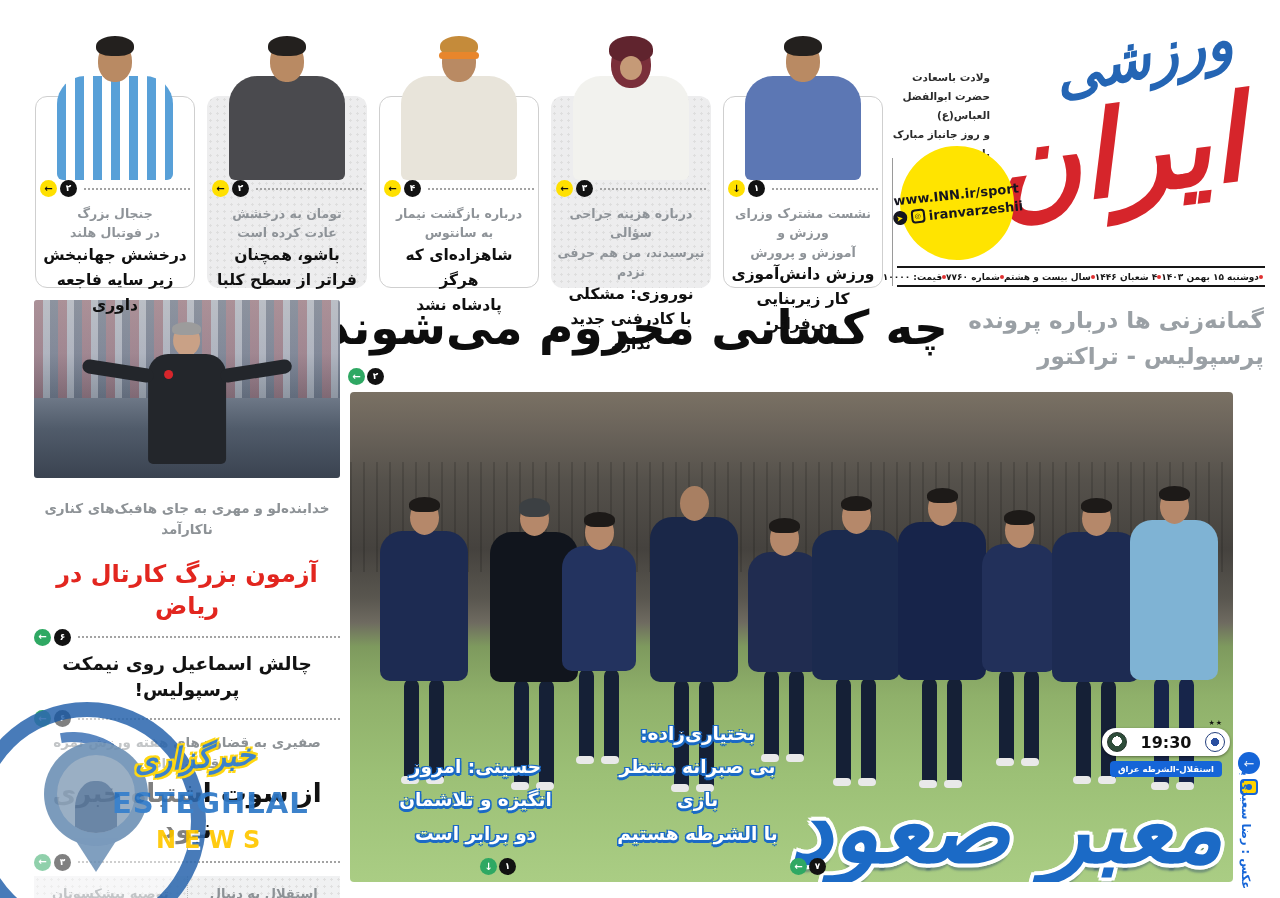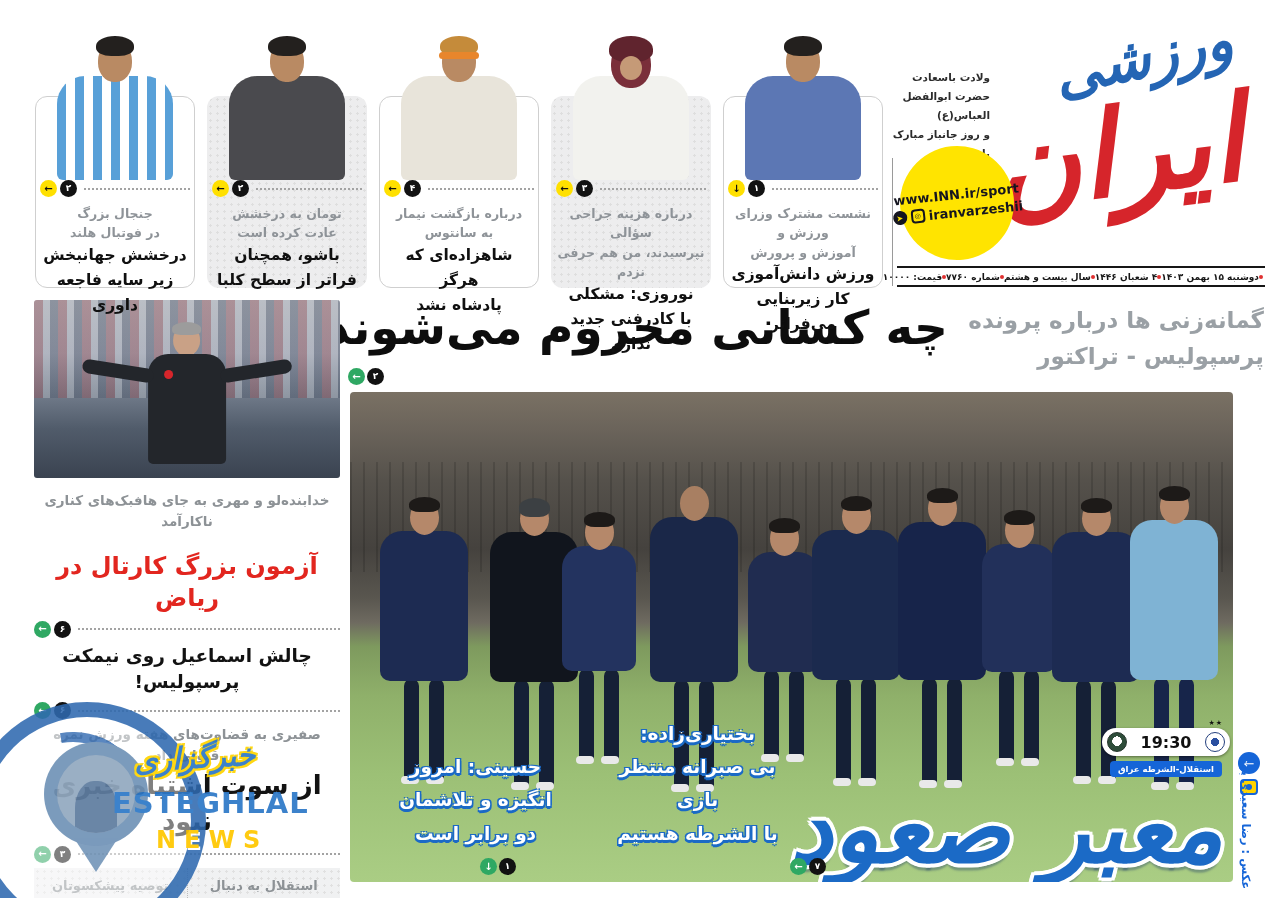--- a/index.html
+++ b/index.html
@@ -348,21 +348,21 @@
       <div class="crowd"></div>
       <div class="coach">
         <div class="head"></div>
         <div class="body">
             <div class="arm l"></div>
             <div class="arm r"></div>
           </div>
       </div>
     </div>
 
-    <div class="kicker-sm" style="margin-top:12px;">خدابنده‌لو و مهری به جای هافبک‌های کناری ناکارآمد</div>
+    <div class="kicker-sm" style="margin-top:20px;">خدابنده‌لو و مهری به جای هافبک‌های کناری ناکارآمد</div>
     <div class="headline-red">آزمون بزرگ کارتال در ریاض</div>
     <div class="marker-line">
       <span class="circle green">←</span>
       <span class="circle black">۶</span>
       <span class="dot-line"></span>
     </div>
 
     <div class="headline-md">چالش اسماعیل روی نیمکت پرسپولیس!</div>
     <div class="marker-line">
       <span class="circle green">←</span>

